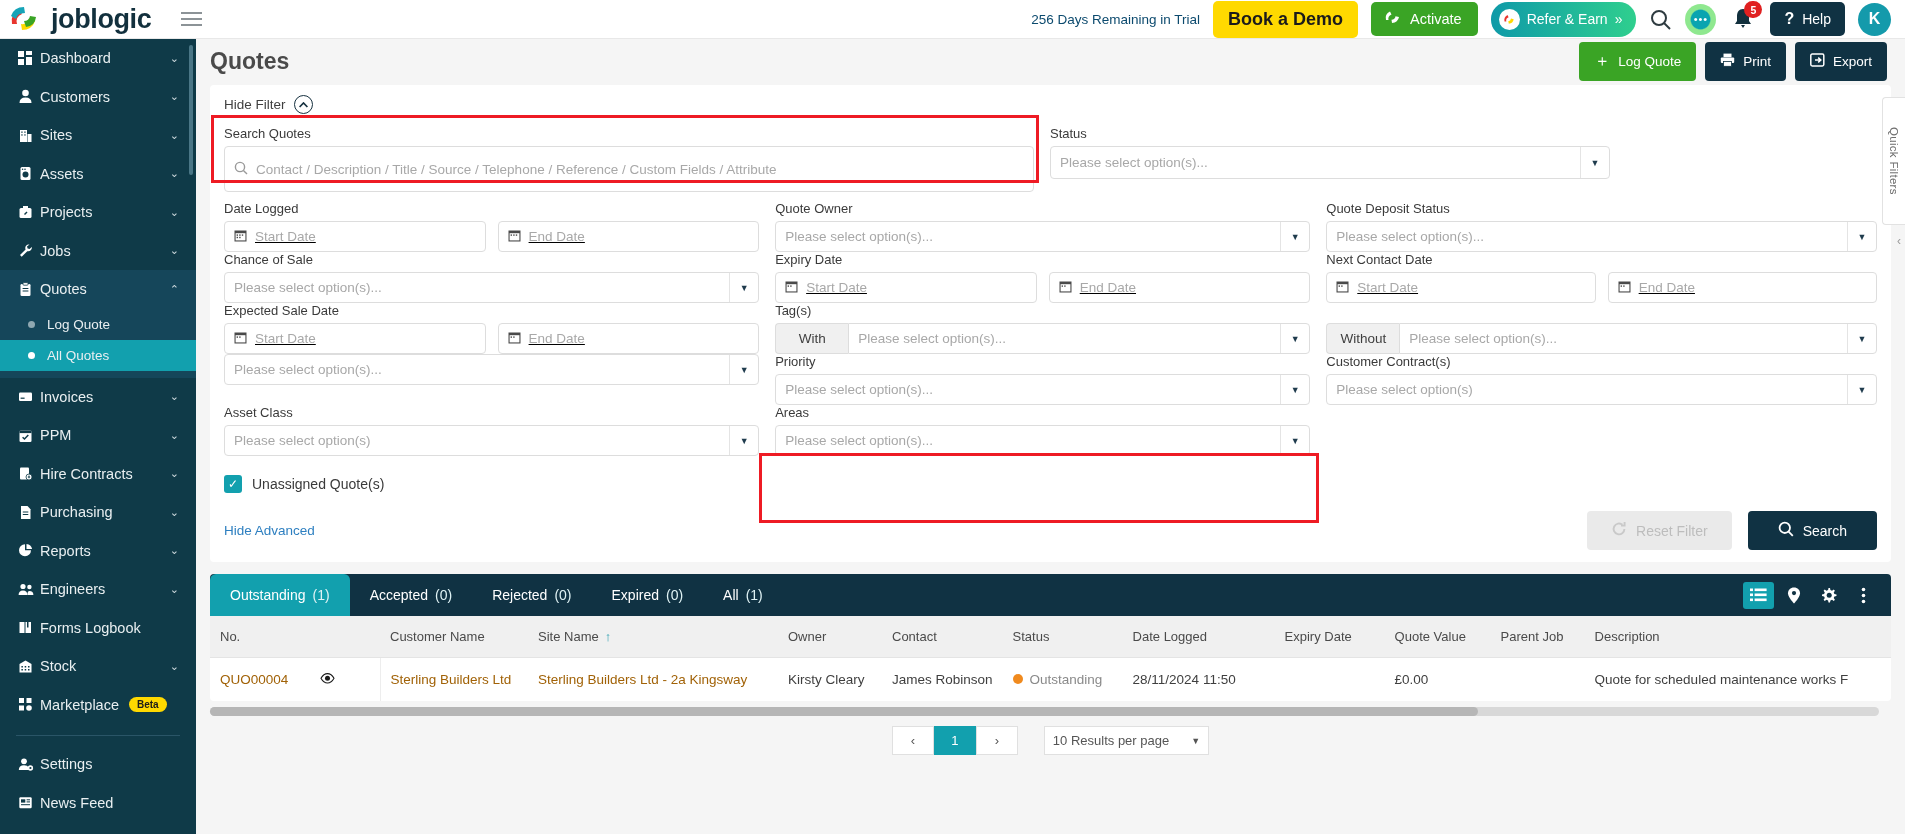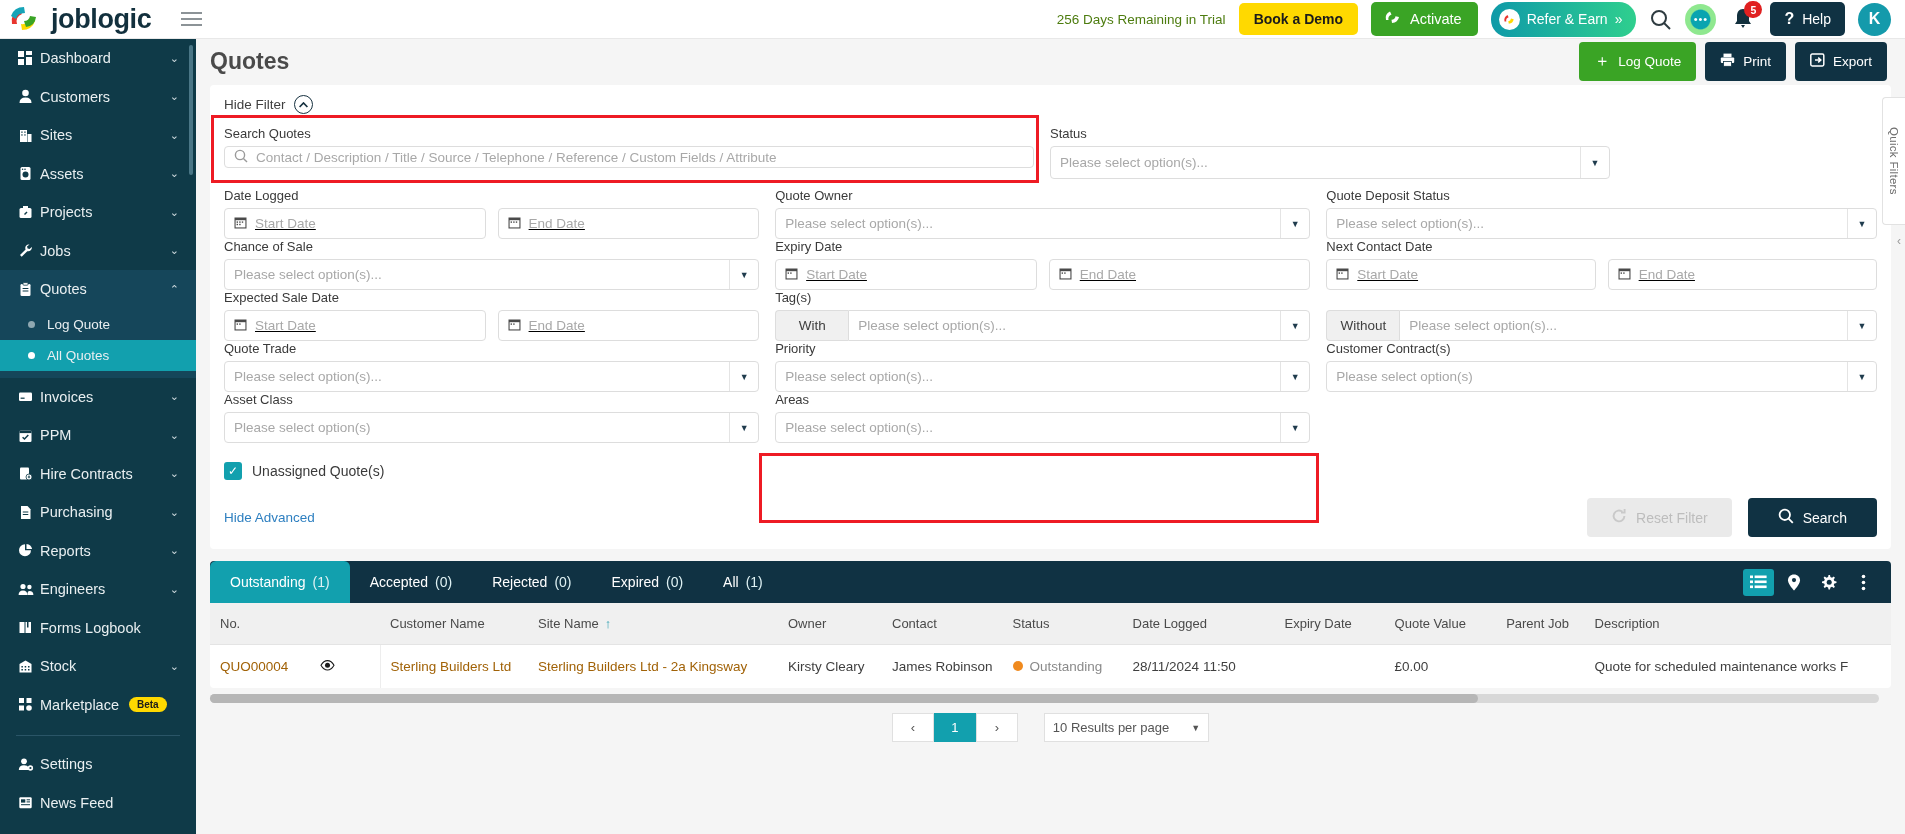--- a/index.html
+++ b/index.html
@@ -16,23 +16,23 @@
     background: #ffffff; display: flex; align-items: center;
     border-bottom: 1px solid #e8e8e8; z-index: 40;
   }
   .logo-wrap { display: flex; align-items: center; padding-left: 8px; gap: 9px; }
   .logo-mark { width: 34px; height: 30px; position: relative; }
   .logo-text { font-size: 27px; font-weight: bold; color: #12303d; letter-spacing: -0.4px; }
   .hamburger { margin-left: 30px; display: flex; flex-direction: column; gap: 4px; cursor: pointer; }
   .hamburger i { display: block; width: 21px; height: 2px; background: #8c9397; }
 
   .topbar-right { margin-left: auto; display: flex; align-items: center; gap: 13px; padding-right: 14px; }
-  .trial-text { font-size: 13.5px; color: #4d7c0f; white-space: nowrap; }
+  .trial-text { font-size: 13.5px; color: #0c4a6e; white-space: nowrap; }
   .btn-demo {
-    background: #ffd900; color: #1b1b1b; font-size: 14px; font-weight: bold;
+    background: #ffd900; color: #1b1b1b; font-size: 18px; font-weight: bold;
     border: none; border-radius: 5px; padding: 8px 15px; cursor: pointer; white-space: nowrap;
   }
   .btn-activate {
     background: #3aa425; color: #fff; font-size: 14.5px; border: none; border-radius: 5px;
     padding: 7px 16px 7px 12px; cursor: pointer; display: flex; align-items: center; gap: 8px;
   }
   .btn-refer {
     background: linear-gradient(90deg, #0f9aa8 0%, #2fcf8e 100%);
     color: #fff; font-size: 14px; border: none; border-radius: 17px;
     padding: 7px 14px 7px 8px; cursor: pointer; display: flex; align-items: center; gap: 7px;
@@ -544,21 +544,21 @@
       </span>
     </div>
 
     <div class="highlight-box" style="left:1px; top:30px; width:828px; height:68px;"></div>
     <div class="highlight-box" style="left:549px; top:368px; width:560px; height:70px;"></div>
 
     <div class="row" style="margin-top:12px;">
       <div class="col-left" style="width:826px; padding-right:16px;">
         <div class="fgroup">
           <label class="flabel">Search Quotes</label>
-          <div class="fld" style="height:22px;">
+          <div class="fld" style="height:46px;">
             <span>
               <svg width="14" height="14" viewBox="0 0 14 14">
                   <circle cx="6" cy="6" r="4.6" stroke="#9a9a9a" stroke-width="1.4" fill="none"></circle>
                   <line x1="9.4" y1="9.4" x2="13" y2="13" stroke="#9a9a9a" stroke-width="1.4"></line>
                 </svg>
             </span>
             <span>Contact / Description / Title / Source / Telephone / Reference / Custom Fields / Attribute</span>
           </div>
         </div>
       </div>
@@ -714,21 +714,20 @@
           <div class="fld">
             <span>Please select option(s)...</span>
             <span class="caret">▼</span>
           </div>
         </div>
       </div>
     </div>
 
     <div class="row">
       <div class="col-left">
-        <label class="flabel">Quote Trade</label>
         <div class="fld">
           <span>Please select option(s)...</span>
           <span class="caret">▼</span>
         </div>
       </div>
       <div class="col-mid">
         <label class="flabel">Priority</label>
         <div class="fld">
           <span>Please select option(s)...</span>
           <span class="caret">▼</span>
@@ -856,21 +855,21 @@
           <th style="width:148px;">Customer Name</th>
           <th style="width:250px;">
             <span>Site Name</span><span class="sort-arrow">↑</span>
           </th>
           <th style="width:104px;">Owner</th>
           <th style="width:113px;">Contact</th>
           <th style="width:120px;">Status</th>
           <th style="width:152px;">Date Logged</th>
           <th style="width:110px;">Expiry Date</th>
           <th style="width:106px;">Quote Value</th>
-          <th style="width:94px;text-align:center;">Parent Job</th>
+          <th style="width:94px;">Parent Job</th>
           <th>Description</th>
         </tr>
       </thead>
       <tbody>
         <tr>
           <td style="border-right:1px solid #ededed;">
             <span class="lnk">QUO00004</span>
             <span class="eye" style="margin-left:28px;">
               <svg width="15" height="11" viewBox="0 0 15 11">
                   <path d="M7.5 0.6 C3.6 0.6 1 5.3 1 5.3 C1 5.3 3.6 10 7.5 10 C11.4 10 14 5.3 14 5.3 C14 5.3 11.4 0.6 7.5 0.6 Z" fill="none" stroke="#1b1b1b" stroke-width="1.1"></path>

